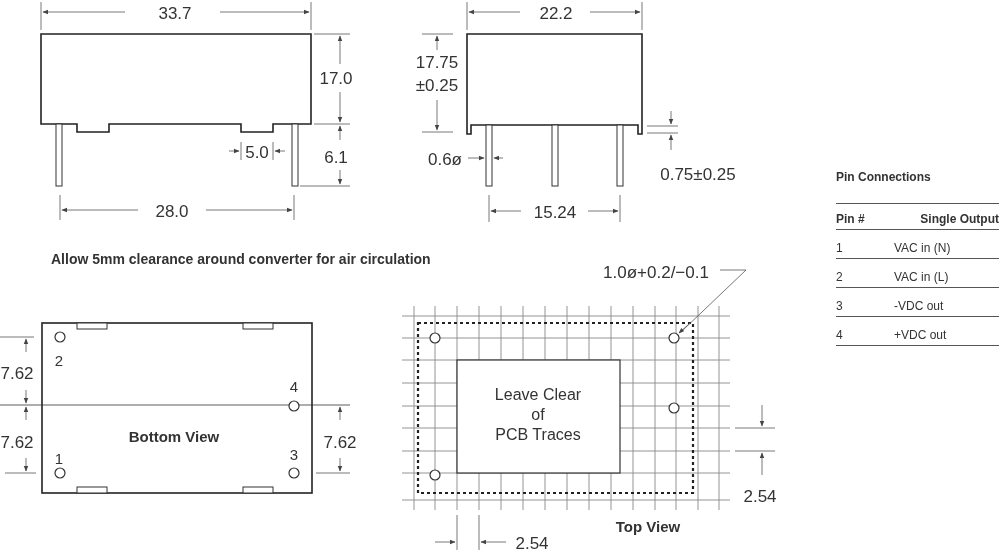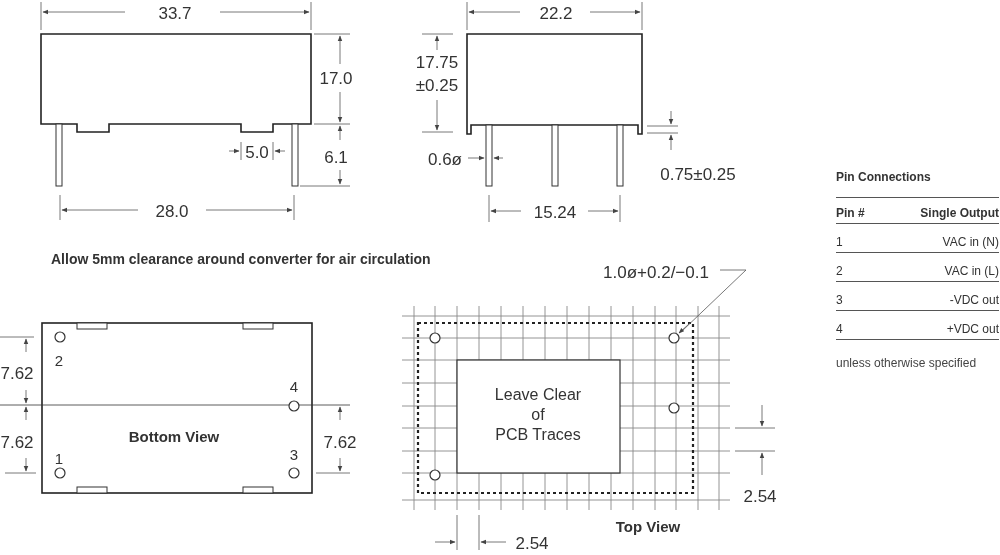--- a/index.html
+++ b/index.html
@@ -9,25 +9,25 @@
   .dim-sm { font-family: "Liberation Sans", sans-serif; font-size: 16px; fill: #333; }
   .bold { font-family: "Liberation Sans", sans-serif; font-weight: bold; fill: #333; }
   .lbl { font-family: "Liberation Sans", sans-serif; font-size: 15px; fill: #333; }
   .outline { fill: #fff; stroke: #222; stroke-width: 1.6; }
   .thin { stroke: #555; stroke-width: 0.8; fill: none; }
   .grid { stroke: #888; stroke-width: 0.9; }
   .pinhole { fill: #fff; stroke: #333; stroke-width: 1.2; }
   .pin { fill: #fff; stroke: #333; stroke-width: 1; }
 
   .pin-table { position: absolute; left: 836px; top: 170px; width: 163px; font-size: 12px; color: #333; }
-  .pin-table .title { font-weight: bold; padding-bottom: 13px; border-bottom: 1px solid #555; }
+  .pin-table .title { font-weight: bold; padding-bottom: 19px; border-bottom: 1px solid #555; }
   .pin-table .hdr { display: flex; font-weight: bold; padding: 8px 0 3px; border-bottom: 1px solid #555; }
   .pin-table .row { display: flex; padding: 11px 0 3px; border-bottom: 1px solid #555; }
   .pin-table .c1 { width: 58px; }
-  .pin-table .c2 { flex: 1; text-align: right; }
+  .pin-table .c2 { flex: 1; text-align: left; }
   .pin-table .hdr .c2 { text-align: right; }
   .tol { position: absolute; left: 836px; top: 355px; font-size: 12px; color: #444; line-height: 16px; }
   .tol .gap { display: inline-block; width: 22px; }
 </style>
 </head>
 <body>
 
 <svg width="1000" height="555" viewBox="0 0 1000 555">
   <defs>
     <marker id="arr" viewBox="0 0 10 10" refX="9" refY="5" markerWidth="7" markerHeight="7" orient="auto-start-reverse">
@@ -222,14 +222,13 @@
     <span class="c1">3</span>
     <span class="c2">-VDC out</span>
   </div>
   <div class="row">
     <span class="c1">4</span>
     <span class="c2">+VDC out</span>
   </div>
 </div>
 
 <div class="tol">
-  <div>unless otherwise specified</div>
 </div>
 
 </body></html>

